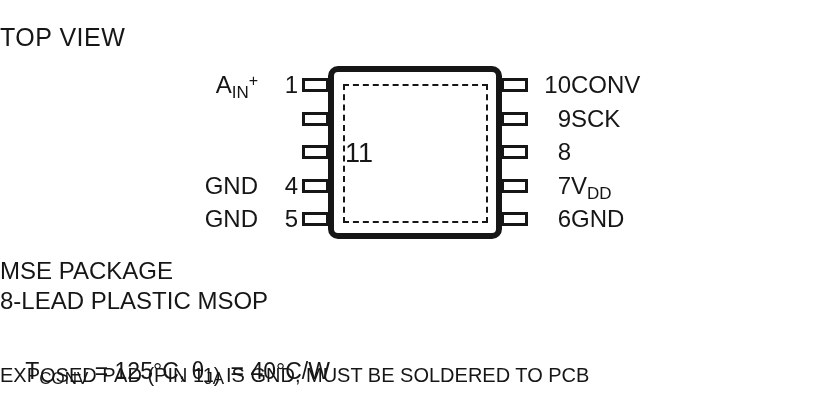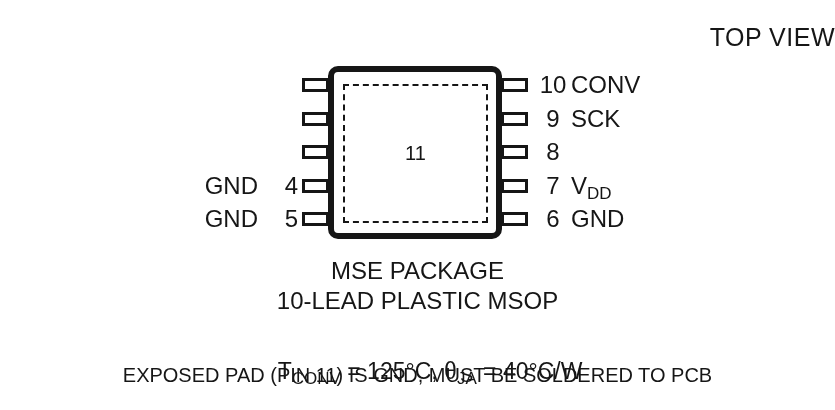--- a/index.html
+++ b/index.html
@@ -11,21 +11,21 @@
     width: 835px;
     height: 410px;
     background: #ffffff;
     overflow: hidden;
   }
 
   .title {
     position: absolute;
     top: 23px; left: 0;
     width: 835px;
-    text-align: right;
+    text-align: left;
     font-size: 25px;
     letter-spacing: 0.5px;
   }
 
   
   .pkg-body {
     position: absolute;
     left: 328px; top: 66px;
     width: 174px; height: 173px;
     border: 6px solid #161616;
@@ -34,22 +34,21 @@
   }
 
   
   .pad {
     position: absolute;
     left: 343px; top: 84px;
     width: 145px; height: 139px;
     border: 2px dashed #161616;
     display: flex;
     align-items: center;
-    justify-content: center;
-    font-size: 20px;
+    font-size: 27px;
   }
 
   
   .stub {
     position: absolute;
     width: 27px; height: 14px;
     border: 3px solid #161616;
     background: #ffffff;
   }
   .stub.left  { left: 302px; }
@@ -60,29 +59,28 @@
     position: absolute;
     height: 30px;
     display: flex;
     align-items: center;
     font-size: 24px;
     white-space: pre;
   }
   .pin-row.left  { left: 118px; width: 180px; justify-content: flex-end; }
   .pin-row.right { left: 535px; width: 220px; justify-content: flex-start; }
   .pin-row.left  .pin-number { width: 22px; text-align: right; margin-left: 18px; }
-  .pin-row.right .pin-number { width: 36px; text-align: center; }
+  .pin-row.right .pin-number { width: 36px; text-align: right; }
 
   .sub { font-size: 17px; position: relative; top: 5px; }
   .sup { font-size: 16px; position: relative; top: -7px; }
 
   .caption {
     position: absolute;
     left: 0; width: 835px;
-    text-align: center;
     font-size: 24px;
     white-space: pre;
   }
   .caption.pkg-name { top: 257px; }
   .caption.pkg-type { top: 287px; }
   .caption.thermal  { top: 331px; font-size: 23px; }
   .caption.exposed  { top: 364px; font-size: 20px; }
 </style>
 </head>
 <body>
@@ -102,20 +100,24 @@
   <div class="stub right" style="top:145px"></div>
   <div class="stub right" style="top:179px"></div>
   <div class="stub right" style="top:212px"></div>
 
   <div class="pkg-body"></div>
 
   <div class="pad">
     <span>11</span>
   </div>
 
+  <div class="pin-row left" style="top:70px">
+    <span class="pin-label"><span>A</span><span class="sub">IN</span><span class="sup">+</span></span>
+    <span class="pin-number">1</span>
+  </div>
   <div class="pin-row left" style="top:171px">
     <span class="pin-label"><span>GND</span><span class="sub"></span><span class="sup"></span></span>
     <span class="pin-number">4</span>
   </div>
   <div class="pin-row left" style="top:204px">
     <span class="pin-label"><span>GND</span><span class="sub"></span><span class="sup"></span></span>
     <span class="pin-number">5</span>
   </div>
 
   <div class="pin-row right" style="top:70px">
@@ -132,20 +134,20 @@
   <div class="pin-row right" style="top:171px">
     <span class="pin-number">7</span>
     <span class="pin-label"><span>V</span><span class="sub">DD</span></span>
   </div>
   <div class="pin-row right" style="top:204px">
     <span class="pin-number">6</span>
     <span class="pin-label"><span>GND</span><span class="sub"></span></span>
   </div>
 
   <div class="caption pkg-name">MSE PACKAGE</div>
-  <div class="caption pkg-type">10-LEAD PLASTIC MSOP</div>
+  <div class="caption pkg-type">8-LEAD PLASTIC MSOP</div>
 
   <div class="caption thermal">
     <span>T</span><span class="sub">CONV</span><span> = 125°C, </span><span>θ</span><span class="sub">JA</span><span> = 40°C/W</span>
   </div>
   <div class="caption exposed">EXPOSED PAD (PIN 11) IS GND, MUST BE SOLDERED TO PCB</div>
 
 </div>
 
 </body></html>

